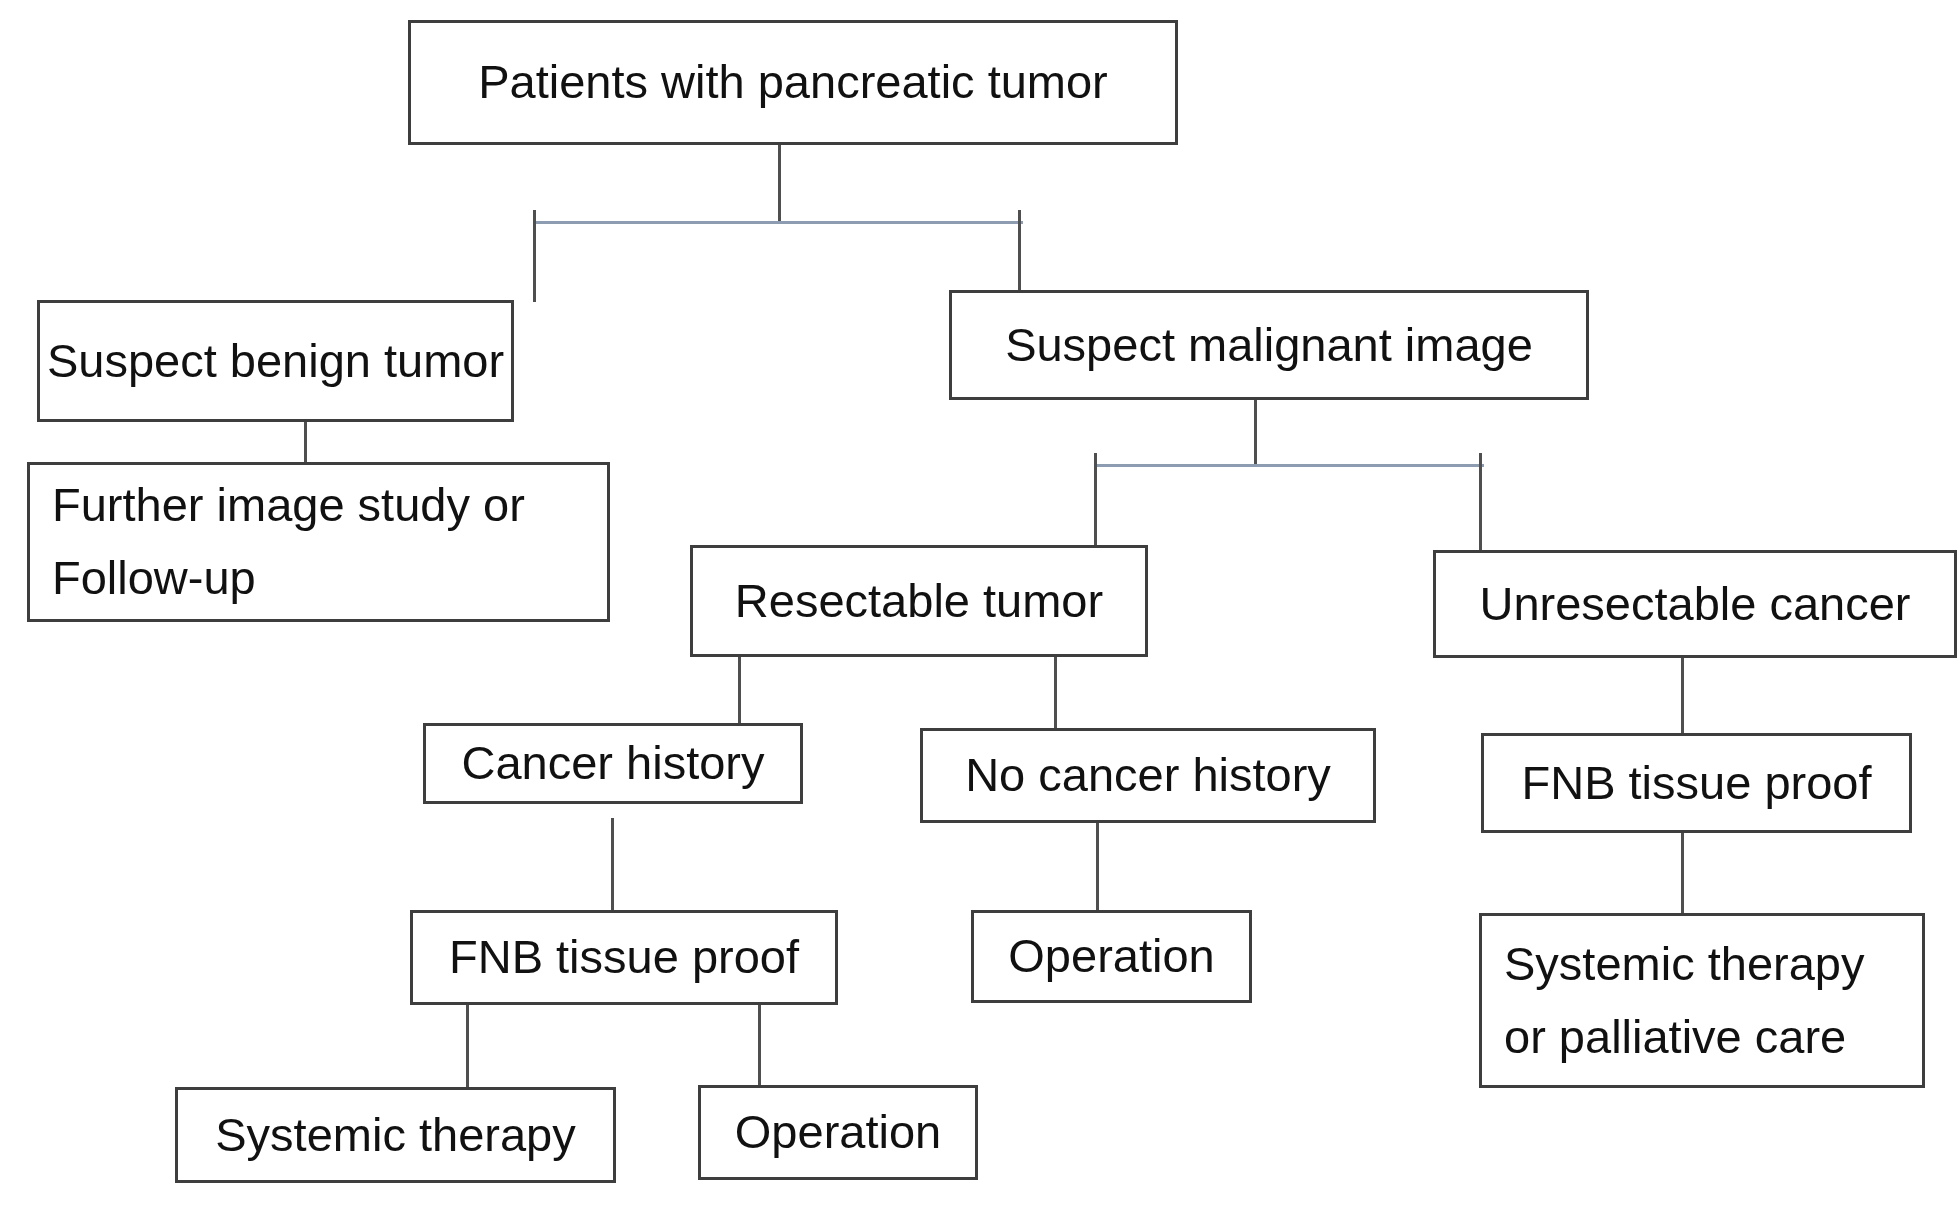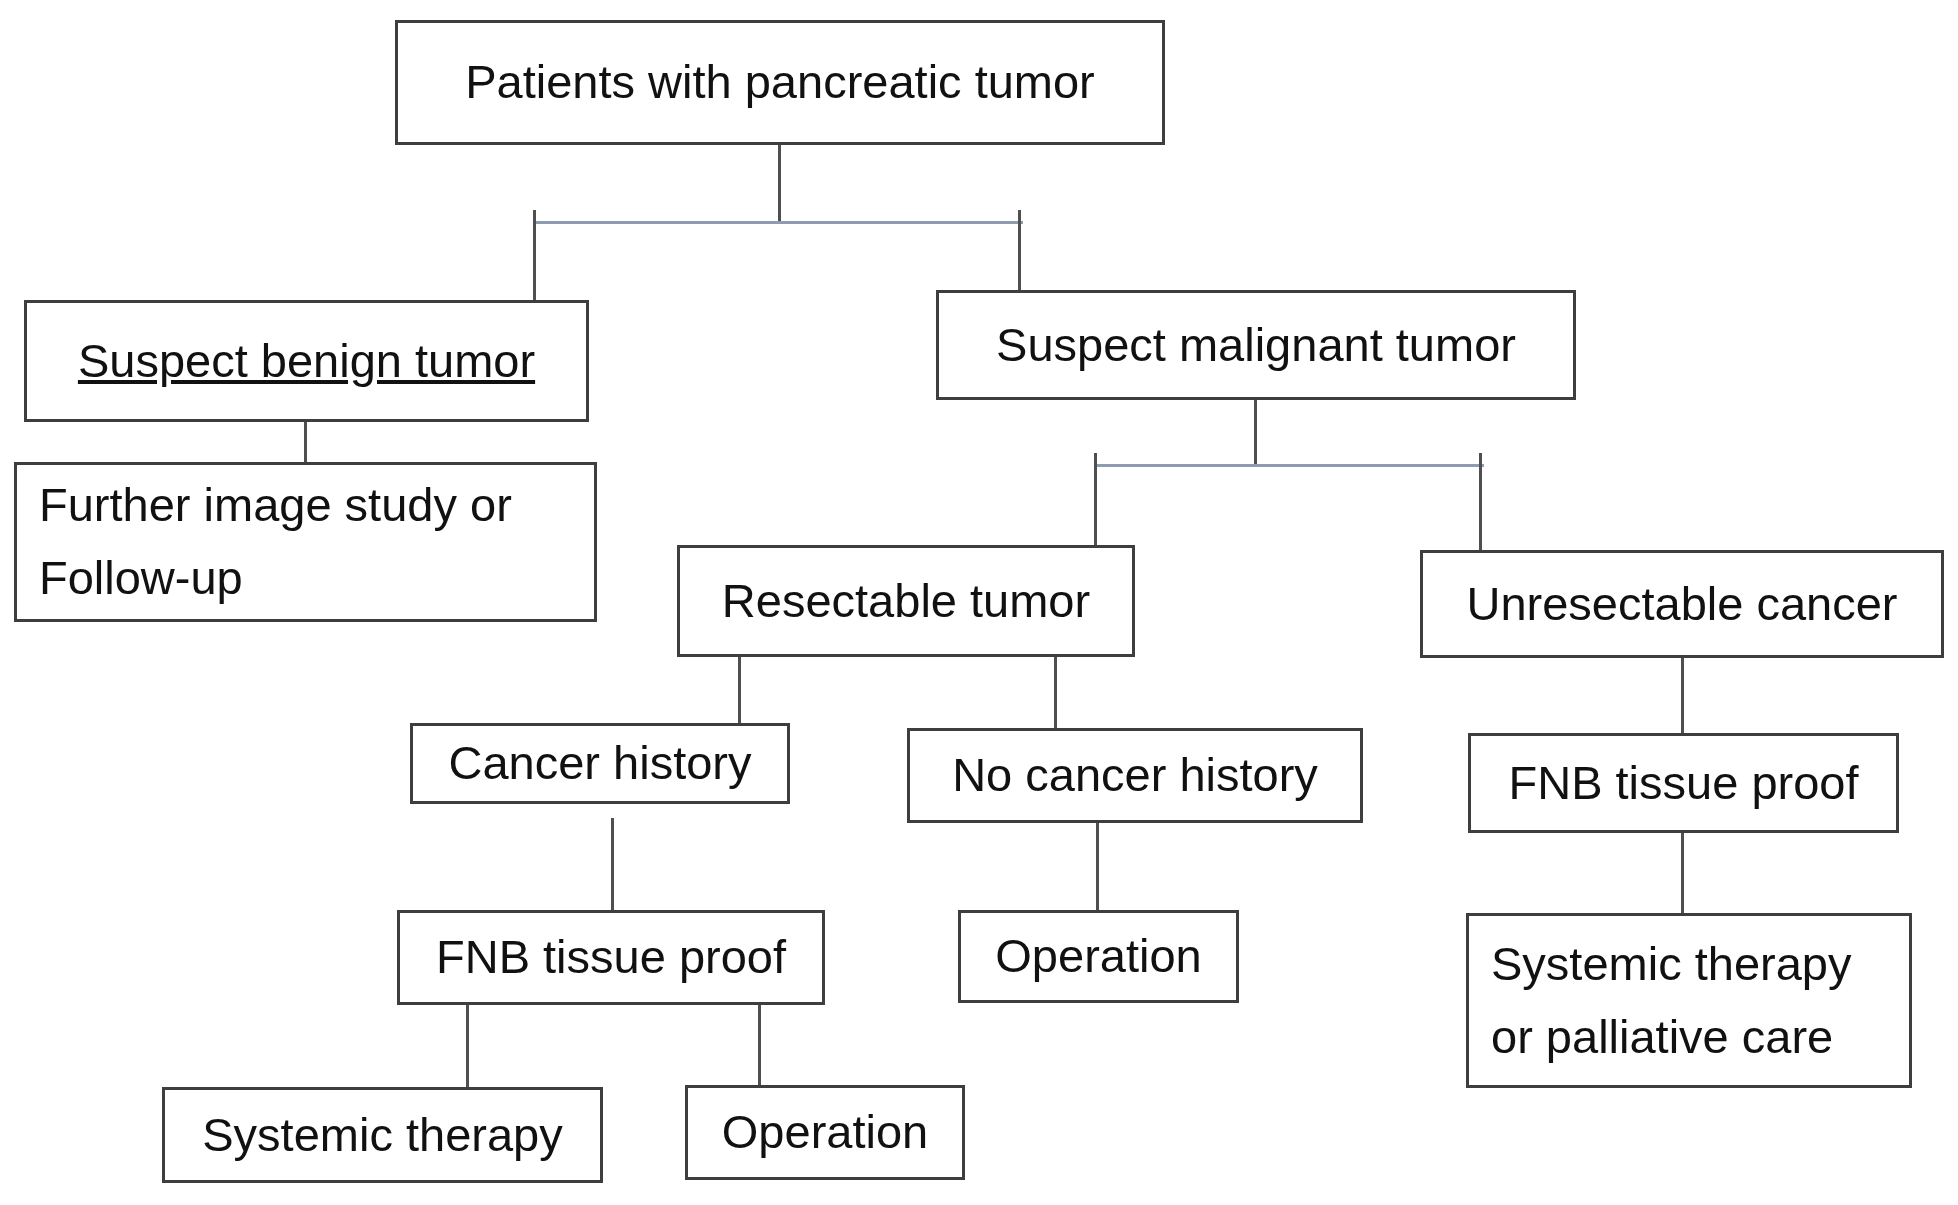--- a/index.html
+++ b/index.html
@@ -17,28 +17,29 @@
     border:3px solid #3e3e3e;
     background:#ffffff;
     color:#111111;
     font-size:47px;
     line-height:1.55;
     display:flex;
     align-items:center;
     justify-content:center;
     text-align:center;
     white-space:pre-line;
+    margin-left:13px;
   }
   .align-left{
     justify-content:flex-start;
     text-align:left;
     padding-left:22px;
   }
   .n-patients      {left:395px;  top:20px;   width:770px; height:125px;}
-  .n-benign        {left:24px;   top:300px;  width:565px; height:122px;text-decoration:underline;}
+  .n-benign        {left:24px;   top:300px;  width:477px; height:122px;}
   .n-malignant     {left:936px;  top:290px;  width:640px; height:110px;}
   .n-further       {left:14px;   top:462px;  width:583px; height:160px;}
   .n-resectable    {left:677px;  top:545px;  width:458px; height:112px;}
   .n-unresectable  {left:1420px; top:550px;  width:524px; height:108px;}
   .n-cancerhist    {left:410px;  top:723px;  width:380px; height:81px;}
   .n-nocancerhist  {left:907px;  top:728px;  width:456px; height:95px;}
   .n-fnbright      {left:1468px; top:733px;  width:431px; height:100px;}
   .n-fnbleft       {left:397px;  top:910px;  width:428px; height:95px;}
   .n-operationmid  {left:958px;  top:910px;  width:281px; height:93px;}
   .n-syspall       {left:1466px; top:913px;  width:446px; height:175px;}
@@ -85,21 +86,21 @@
   <div class="vline v-resect-nocancer"></div>
   <div class="vline v-cancer-fnb"></div>
   <div class="vline v-fnb-systemic"></div>
   <div class="vline v-fnb-operation"></div>
   <div class="vline v-nocancer-oper"></div>
   <div class="vline v-unresect-fnb"></div>
   <div class="vline v-fnbright-syspall"></div>
 
   <div class="node n-patients">Patients with pancreatic tumor</div>
   <div class="node n-benign">Suspect benign tumor</div>
-  <div class="node n-malignant">Suspect malignant tumor</div>
+  <div class="node n-malignant">Suspect malignant image</div>
   <div class="node n-further align-left">Further image study or
 Follow-up</div>
   <div class="node n-unresectable">Unresectable cancer</div>
   <div class="node n-resectable">Resectable tumor</div>
   <div class="node n-cancerhist">Cancer history</div>
   <div class="node n-nocancerhist">No cancer history</div>
   <div class="node n-fnbright">FNB tissue proof</div>
   <div class="node n-fnbleft">FNB tissue proof</div>
   <div class="node n-operationmid">Operation</div>
   <div class="node n-syspall align-left">Systemic therapy

